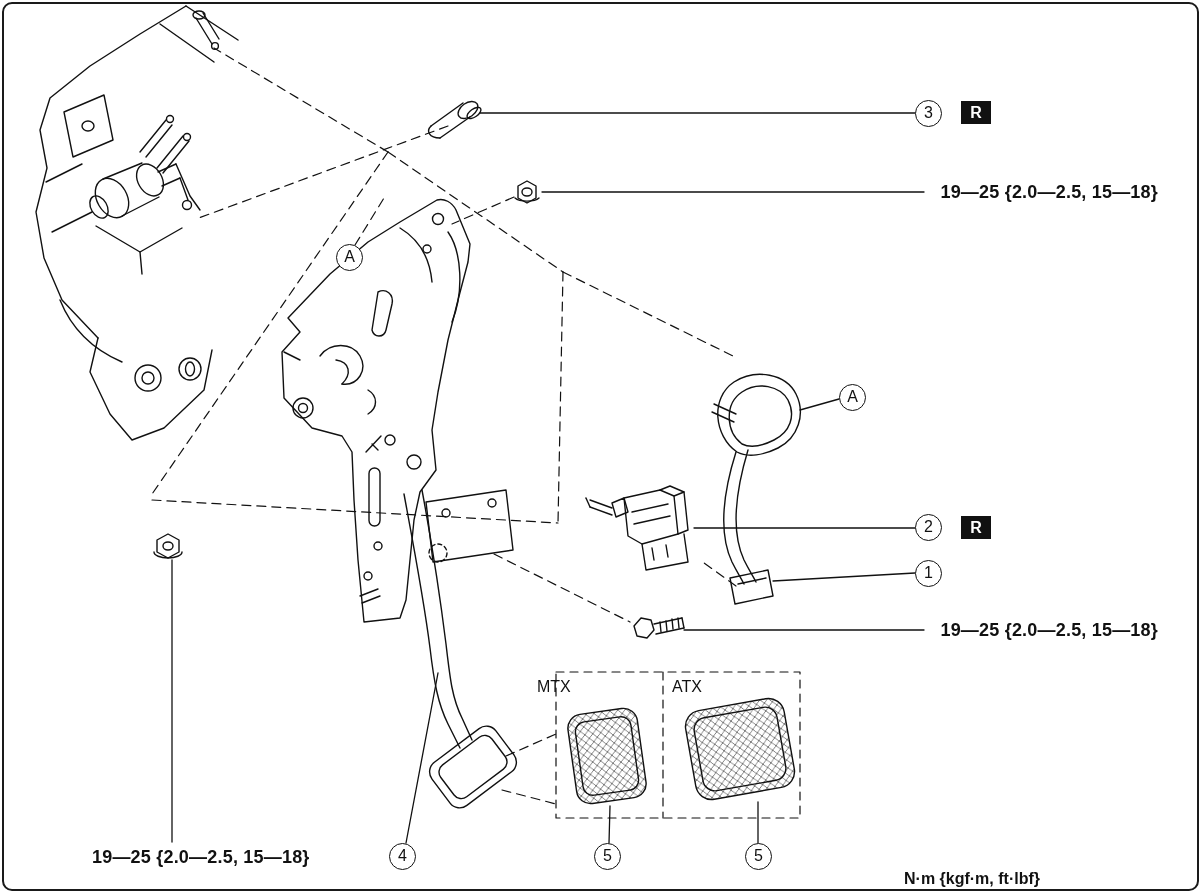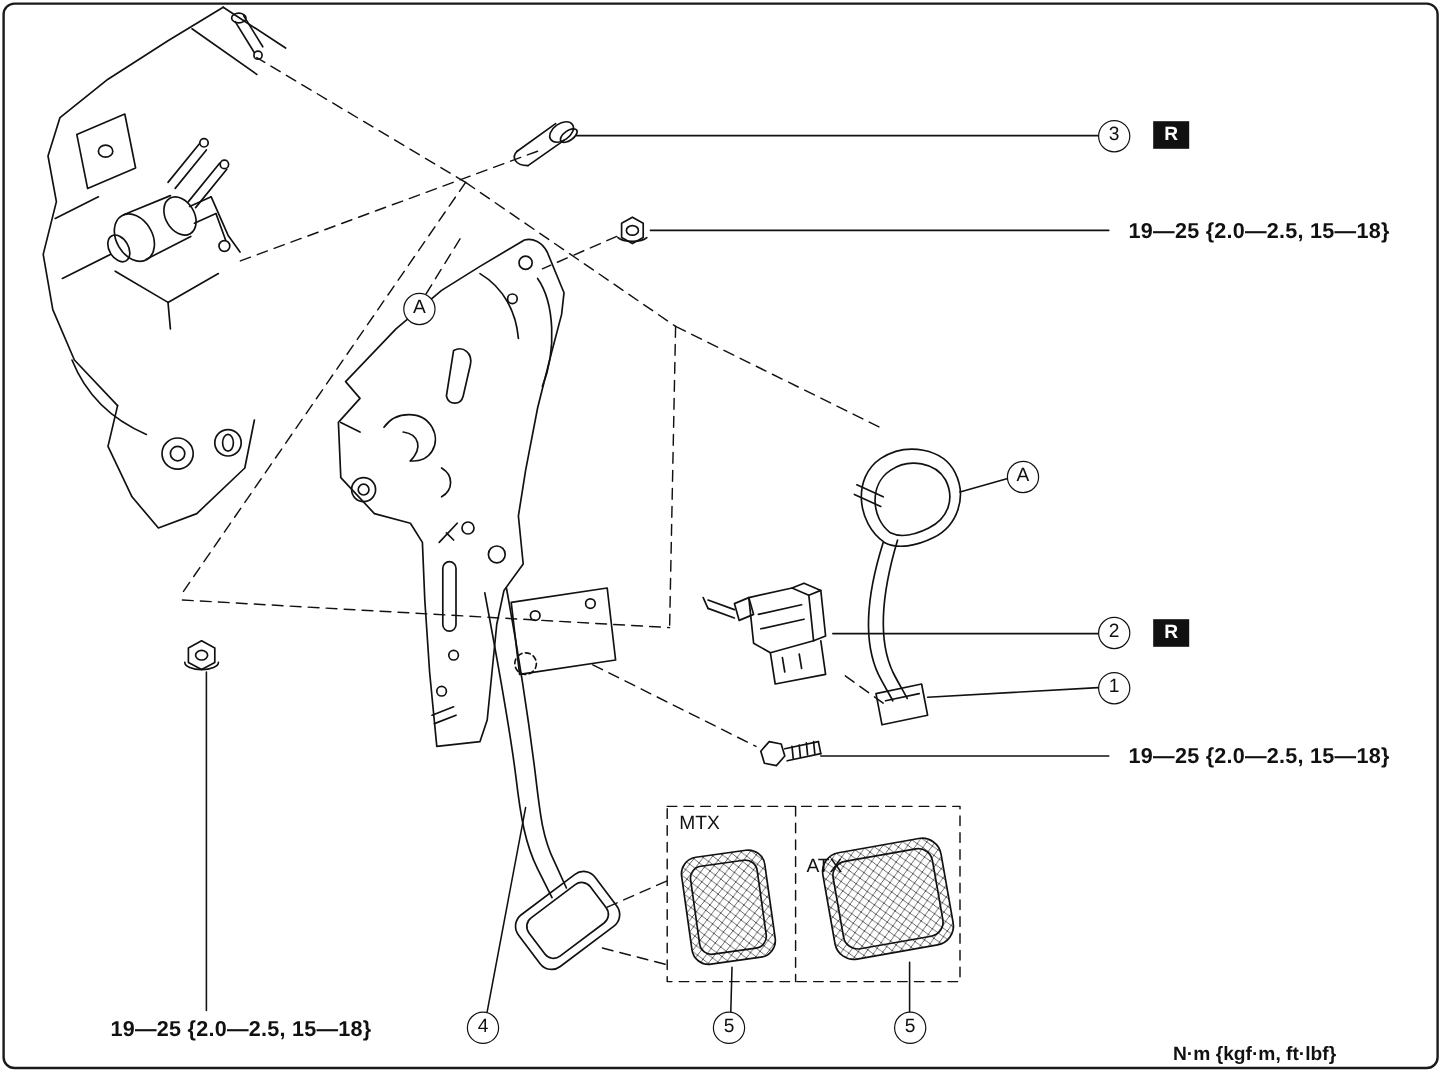--- a/index.html
+++ b/index.html
@@ -216,17 +216,17 @@
   <div class="callout" style="left:915px;top:560px">1</div>
 
   <div class="callout" style="left:389px;top:843px">4</div>
   <div class="callout" style="left:594px;top:843px">5</div>
   <div class="callout" style="left:745px;top:843px">5</div>
 
   <div class="label torque" style="left:928px;top:182px;width:230px;text-align:right">19—25 {2.0—2.5, 15—18}</div>
   <div class="label torque" style="left:928px;top:620px;width:230px;text-align:right">19—25 {2.0—2.5, 15—18}</div>
   <div class="label torque" style="left:92px;top:847px">19—25 {2.0—2.5, 15—18}</div>
 
-  <div class="label variant-label" style="left:566px;top:678px">MTX</div>
-  <div class="label variant-label" style="left:672px;top:714px">ATX</div>
-
-  <div class="label units" style="left:928px;top:870px;width:235px;text-align:center">N·m {kgf·m, ft·lbf}</div>
+  <div class="label variant-label" style="left:537px;top:678px">MTX</div>
+  <div class="label variant-label" style="left:672px;top:678px">ATX</div>
+
+  <div class="label units" style="left:904px;top:870px;width:235px;text-align:left">N·m {kgf·m, ft·lbf}</div>
 </div>
 
 </body></html>

